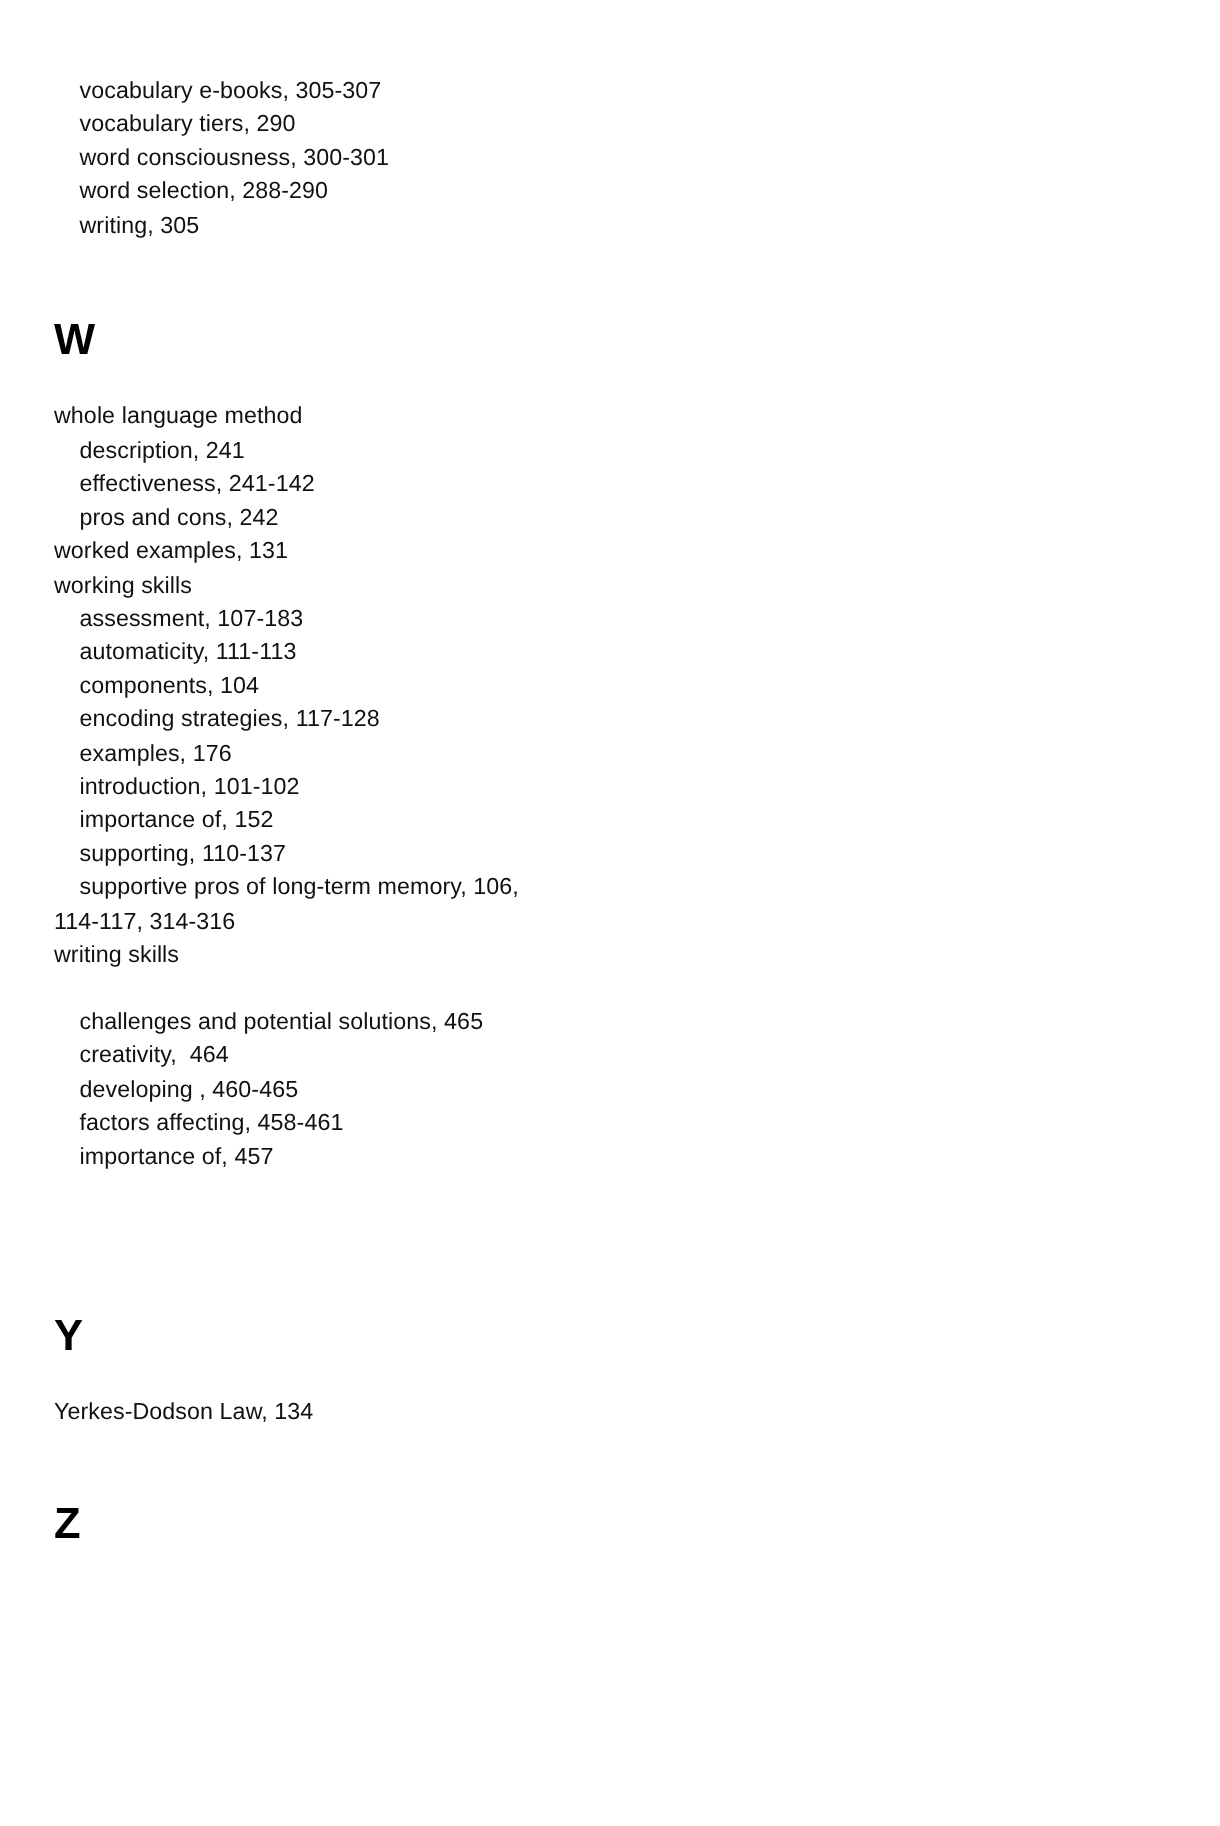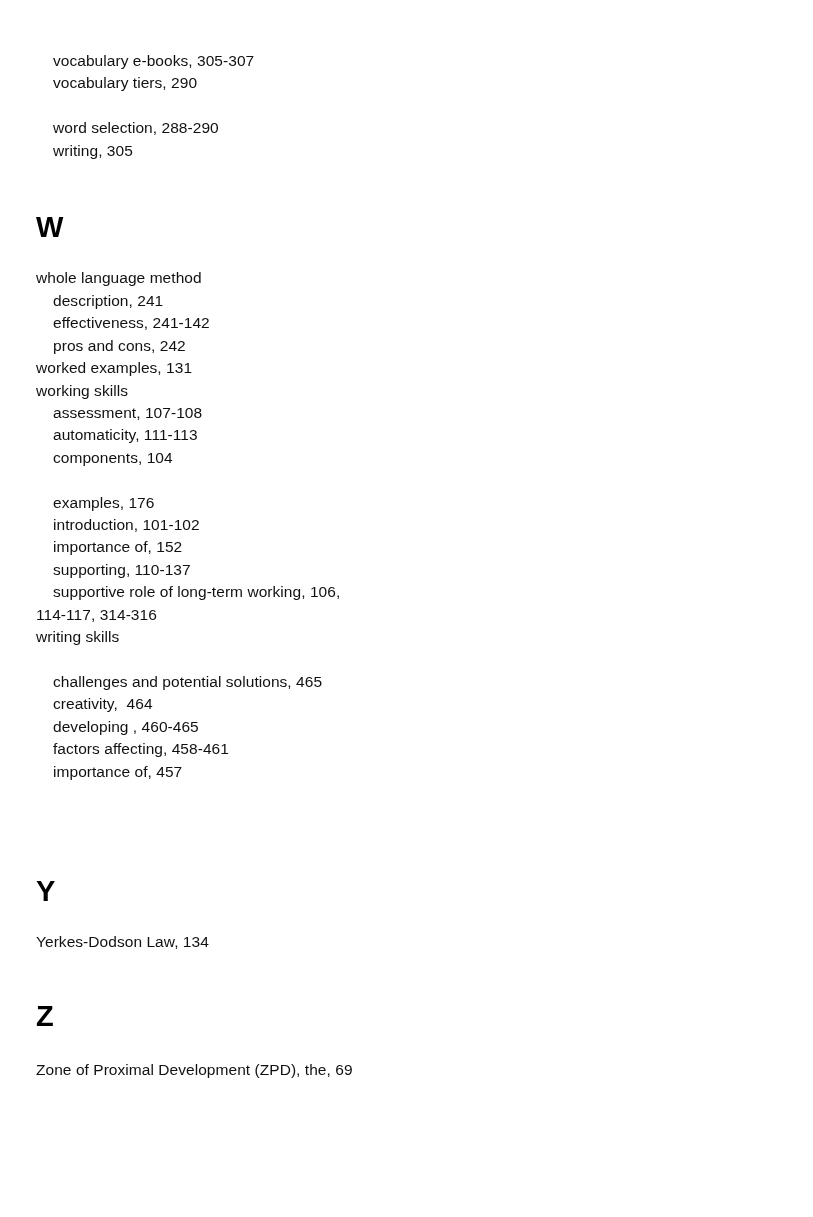--- a/index.html
+++ b/index.html
@@ -42,46 +42,47 @@
     color: #000000;
   }
 </style>
 </head>
 <body>
 
 <div class="page">
 
   <div class="line sub" style="top:50px">vocabulary e-books, 305-307</div>
   <div class="line sub" style="top:72px">vocabulary tiers, 290</div>
+  <div class="line sub" style="top:95px">word consciousness, 300-301</div>
   <div class="line sub" style="top:117px">word selection, 288-290</div>
   <div class="line sub" style="top:140px">writing, 305</div>
 
   <div class="heading" style="top:210px">W</div>
 
   <div class="line" style="top:267px">whole language method</div>
   <div class="line sub" style="top:290px">description, 241</div>
   <div class="line sub" style="top:312px">effectiveness, 241-142</div>
   <div class="line sub" style="top:335px">pros and cons, 242</div>
   <div class="line" style="top:357px">worked examples, 131</div>
   <div class="line" style="top:380px">working skills</div>
-  <div class="line sub" style="top:402px">assessment, 107-108</div>
+  <div class="line sub" style="top:402px">assessment, 107-183</div>
   <div class="line sub" style="top:424px">automaticity, 111-113</div>
   <div class="line sub" style="top:447px">components, 104</div>
+  <div class="line sub" style="top:469px">encoding strategies, 117-128</div>
   <div class="line sub" style="top:492px">examples, 176</div>
   <div class="line sub" style="top:514px">introduction, 101-102</div>
   <div class="line sub" style="top:536px">importance of, 152</div>
   <div class="line sub" style="top:559px">supporting, 110-137</div>
-  <div class="line sub" style="top:581px">supportive role of long-term working, 106,</div>
+  <div class="line sub" style="top:581px">supportive pros of long-term memory, 106,</div>
   <div class="line" style="top:604px">114-117, 314-316</div>
   <div class="line" style="top:626px">writing skills</div>
   <div class="line sub" style="top:671px">challenges and potential solutions, 465</div>
   <div class="line sub" style="top:693px">creativity,  464</div>
   <div class="line sub" style="top:716px">developing , 460-465</div>
   <div class="line sub" style="top:738px">factors affecting, 458-461</div>
   <div class="line sub" style="top:761px">importance of, 457</div>
 
   <div class="heading" style="top:874px">Y</div>
   <div class="line" style="top:931px">Yerkes-Dodson Law, 134</div>
 
   <div class="heading" style="top:999px">Z</div>
-  <div class="line" style="top:1059px">Zone of Proximal Development (ZPD), the, 69</div>
 
 </div>
 
 </body></html>

